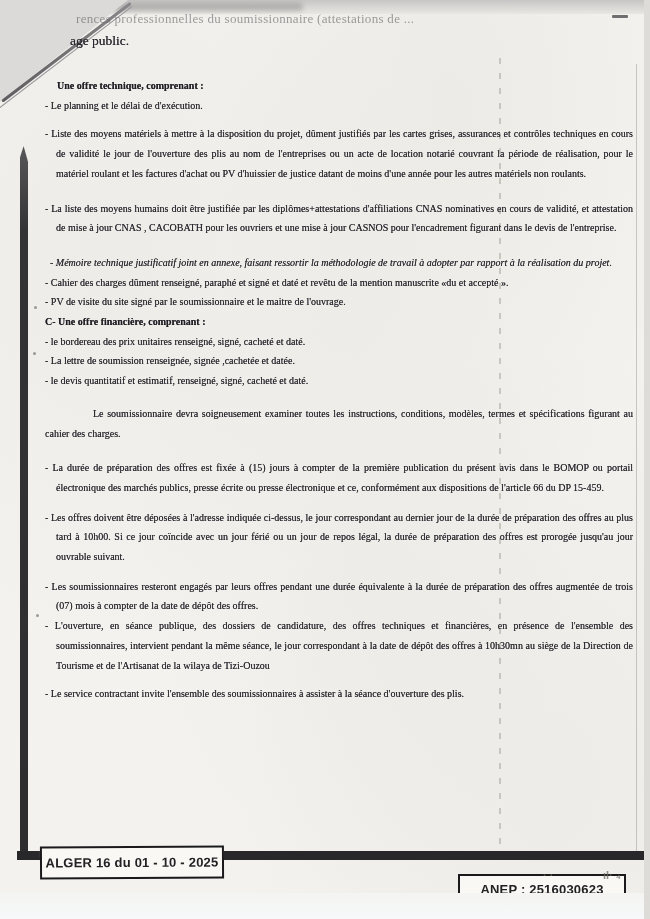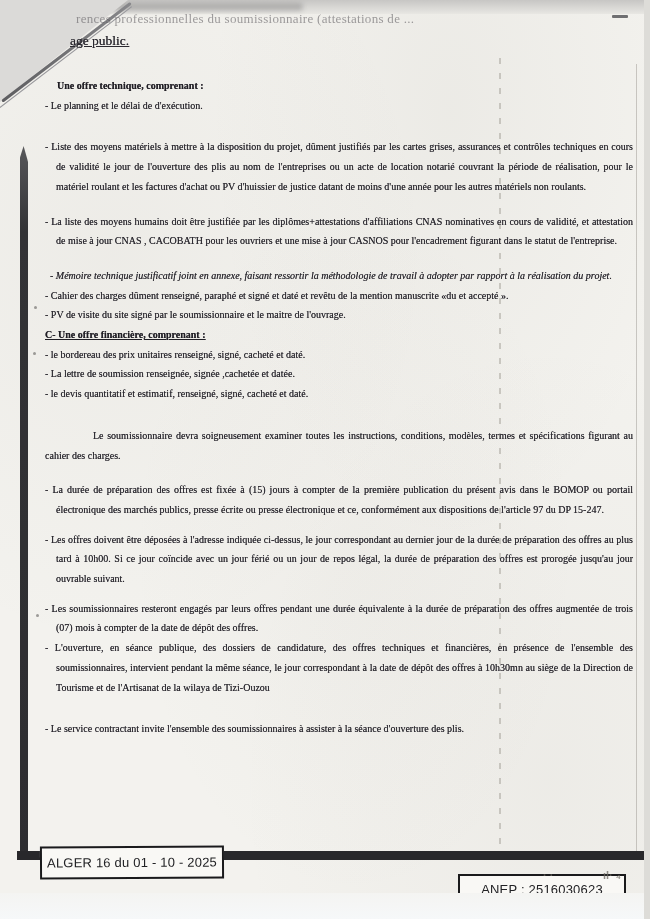--- a/index.html
+++ b/index.html
@@ -25,37 +25,37 @@
   
   .crease{position:absolute;left:499px;top:58px;width:2px;height:796px;background:repeating-linear-gradient(to bottom,rgba(138,134,124,.38) 0 6px,transparent 6px 15px);}
   .right-line{position:absolute;left:636px;top:64px;width:1px;height:790px;background:rgba(120,116,108,.35);}
   .speck{position:absolute;width:3px;height:3px;border-radius:50%;background:rgba(70,68,66,.5);}
   
   .bottom-strip{position:absolute;left:0;top:893px;width:650px;height:26px;background:linear-gradient(#f4f4f2,#f6f8f9);}
 
   
   .frag1{position:absolute;left:76px;top:11px;width:556px;white-space:nowrap;overflow:hidden;
     font-size:13px;color:#555257;opacity:.55;filter:blur(.35px);letter-spacing:.3px;}
-  .frag2{position:absolute;left:70px;top:33px;font-size:13.5px;color:#2b2930;text-shadow:0 0 .5px rgba(43,41,48,.8);text-decoration:underline;}
+  .frag2{position:absolute;left:70px;top:33px;font-size:13.5px;color:#2b2930;text-shadow:0 0 .5px rgba(43,41,48,.8);}
 
   
   .doc-body{position:absolute;left:45px;top:76px;width:588px;font-size:10px;line-height:19.7px;
     color:#2b2930;text-shadow:0 0 .55px rgba(43,41,48,.8);}
   .doc-heading{font-weight:bold;color:#201e25;padding-left:12px;}
-  .doc-heading.flush{padding-left:0;text-decoration:underline;}
+  .doc-heading.flush{padding-left:0;}
   .doc-item{text-align:justify;padding-left:11px;text-indent:-11px;}
   .ind-sm{margin-left:5px;font-style:italic;}
-  .gap-xs{margin-top:22px;}
+  .gap-xs{margin-top:9px;}
   .gap-sm{margin-top:10px;}
   .gap-md{margin-top:15px;}
-  .para{text-align:justify;text-indent:48px;margin-top:22px;}
+  .para{text-align:justify;text-indent:48px;margin-top:13px;}
 
   
   .footer-box{position:absolute;background:#f9f8f5;border:2px solid #1a1a1c;display:flex;align-items:center;justify-content:center;
-    font-family:"Liberation Sans","DejaVu Sans",sans-serif;font-weight:normal;font-size:13px;color:#222225;letter-spacing:.2px;}
+    font-family:"Liberation Sans","DejaVu Sans",sans-serif;font-weight:bold;font-size:13px;color:#222225;letter-spacing:.2px;}
   .box-left{left:40px;top:846px;width:180px;height:29px;transform:rotate(-.3deg);}
   .box-right{left:458px;top:874px;width:164px;height:27px;}
   .bleed{position:absolute;top:869px;font-size:11px;color:rgba(108,104,96,.75);font-weight:bold;font-family:"Liberation Sans",sans-serif;}
   .bleed.a{left:543px;}
   .bleed.b{left:603px;}
 </style>
 </head>
 <body>
 
 <div class="page">
@@ -75,34 +75,34 @@
 
   <div class="frag1">rences professionnelles du soumissionnaire (attestations  de  ...</div>
   <div class="frag2">age public.</div>
 
   <div class="doc-body">
 
     <div class="doc-heading">Une offre technique, comprenant :</div>
 
     <div class="doc-item">- Le planning et le délai de d'exécution.</div>
     <div class="doc-item gap-xs">- Liste des moyens matériels à mettre à la disposition du projet, dûment justifiés par les cartes grises, assurances et contrôles techniques en cours de validité le jour de l'ouverture des plis au nom de l'entreprises ou un acte de location notarié couvrant la période de réalisation, pour le matériel roulant et les factures d'achat ou PV d'huissier de justice datant de moins d'une année pour les autres matériels non roulants.</div>
-    <div class="doc-item gap-md">- La liste des moyens humains doit être justifiée par les diplômes+attestations d'affiliations CNAS nominatives en cours de validité, et attestation de mise à jour CNAS , CACOBATH pour les ouvriers et une mise à jour CASNOS pour l'encadrement figurant dans le statut de l'entreprise.</div>
+    <div class="doc-item gap-md">- La liste des moyens humains doit être justifiée par les diplômes+attestations d'affiliations CNAS nominatives en cours de validité, et attestation de mise à jour CNAS , CACOBATH pour les ouvriers et une mise à jour CASNOS pour l'encadrement figurant dans le devis de l'entreprise.</div>
     <div class="doc-item gap-md ind-sm">- Mémoire technique justificatif joint en annexe, faisant ressortir la méthodologie de travail à adopter par rapport à la réalisation du projet.</div>
     <div class="doc-item">- Cahier des charges dûment renseigné, paraphé et signé et daté et revêtu de la mention manuscrite «du et accepté ».</div>
     <div class="doc-item">- PV de visite du site signé par le soumissionnaire et le maitre de l'ouvrage.</div>
 
     <div class="doc-heading flush">C- Une offre financière, comprenant :</div>
 
     <div class="doc-item">- le bordereau des prix unitaires renseigné, signé, cacheté et daté.</div>
     <div class="doc-item">- La lettre de  soumission renseignée,  signée ,cachetée et datée.</div>
     <div class="doc-item">- le devis quantitatif et estimatif, renseigné, signé, cacheté et daté.</div>
 
     <div class="para">Le soumissionnaire devra soigneusement examiner toutes les instructions, conditions, modèles, termes et spécifications figurant au cahier des charges.</div>
 
-    <div class="doc-item gap-md">- La durée de préparation des offres est fixée à (15) jours à compter de la première publication du présent avis dans le BOMOP ou portail électronique des marchés publics, presse écrite ou presse électronique et ce, conformément aux dispositions de l'article 97 du DP 15-247.</div>
+    <div class="doc-item gap-md">- La durée de préparation des offres est fixée à (15) jours à compter de la première publication du présent avis dans le BOMOP ou portail électronique des marchés publics, presse écrite ou presse électronique et ce, conformément aux dispositions de l'article 66 du DP 15-459.</div>
     <div class="doc-item gap-sm">- Les offres doivent être déposées à l'adresse indiquée ci-dessus, le jour correspondant au dernier jour de la durée de préparation des offres au plus tard à 10h00. Si ce jour coïncide avec un jour férié ou un jour de repos légal, la durée de préparation des offres est prorogée jusqu'au jour ouvrable suivant.</div>
     <div class="doc-item gap-sm">- Les soumissionnaires resteront engagés par leurs offres pendant une durée équivalente à la durée de préparation des offres augmentée de trois (07) mois à compter de la date de dépôt des offres.</div>
     <div class="doc-item">- L'ouverture, en séance publique, des dossiers de candidature, des offres techniques et financières, en présence de l'ensemble des soumissionnaires, intervient pendant la même séance, le jour correspondant à la date de dépôt des offres à 10h30mn au siège de la Direction de Tourisme et de l'Artisanat de la wilaya de Tizi-Ouzou</div>
     <div class="doc-item gap-xs">- Le service contractant invite l'ensemble des soumissionnaires à assister à la séance d'ouverture des plis.</div>
 
   </div>
 
   <div class="bottom-rule"></div>
   <div class="footer-box box-left">
     <span>ALGER 16 du 01 - 10 - 2025</span>

